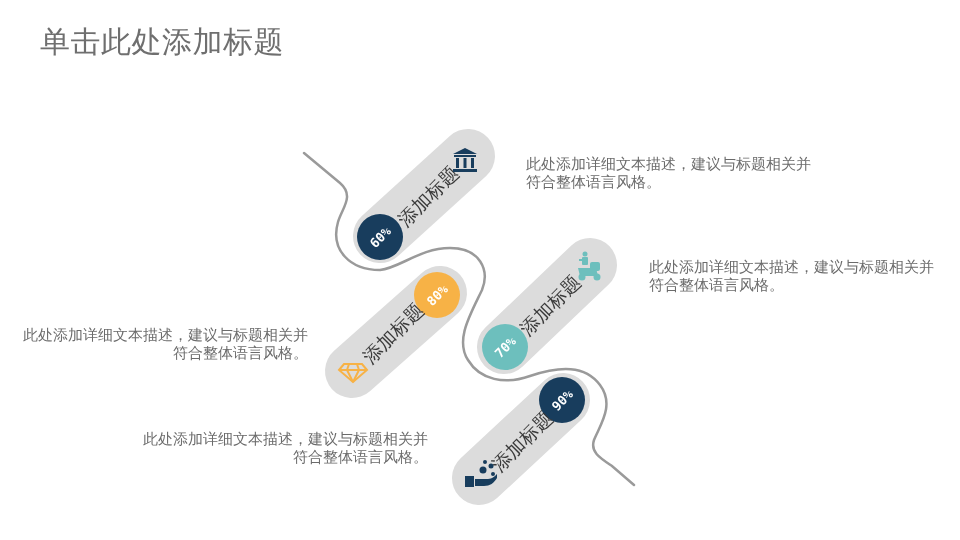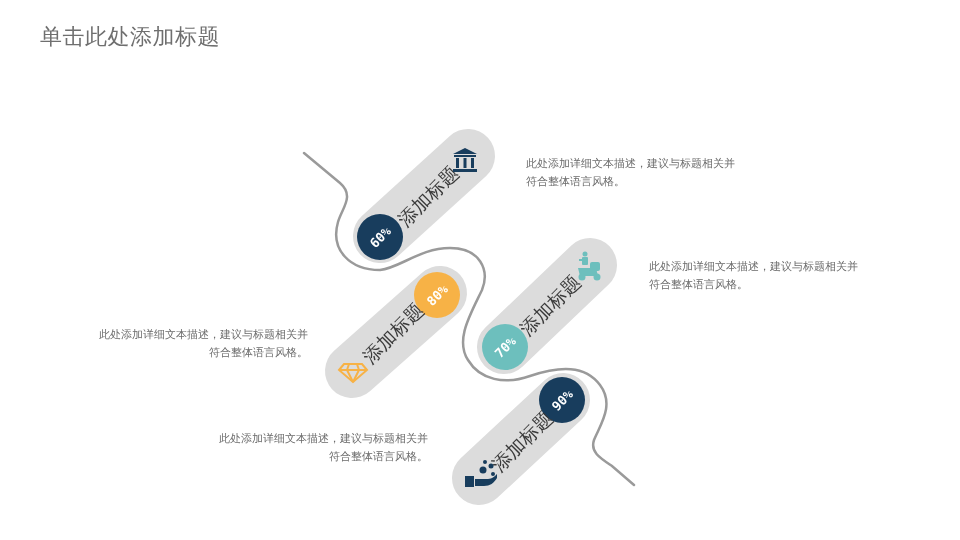--- a/index.html
+++ b/index.html
@@ -1,28 +1,28 @@
 <!DOCTYPE html>
 <html><head>
 <meta charset="utf-8">
 <style>
   html, body { margin: 0; padding: 0; }
   body {
     width: 960px; height: 540px; background: #ffffff; position: relative; overflow: hidden;
     font-family: "DejaVu Sans", "Liberation Sans", sans-serif;
   }
   .title {
-    position: absolute; left: 40px; top: 22px; font-size: 22px; color: #6f6f6f;
+    position: absolute; left: 40px; top: 22px; font-size: 30px; color: #6f6f6f;
     letter-spacing: 0.5px; font-weight: normal;
   }
   svg.stage { position: absolute; left: 0; top: 0; }
   .pill-label { font-size: 19px; fill: #3a3a3a; }
   .pct { font-size: 13px; font-weight: bold; fill: #ffffff; font-family: "DejaVu Sans Mono", "Liberation Mono", monospace; }
   .desc {
-    position: absolute; font-size: 11px; color: #6b6b6b; line-height: 18px; white-space: nowrap;
+    position: absolute; font-size: 15px; color: #6b6b6b; line-height: 18px; white-space: nowrap;
   }
   .desc.right { text-align: right; }
 </style>
 </head>
 <body>
 
 <div class="title">单击此处添加标题</div>
 
 <svg class="stage" width="960" height="540" viewBox="0 0 960 540">
 

